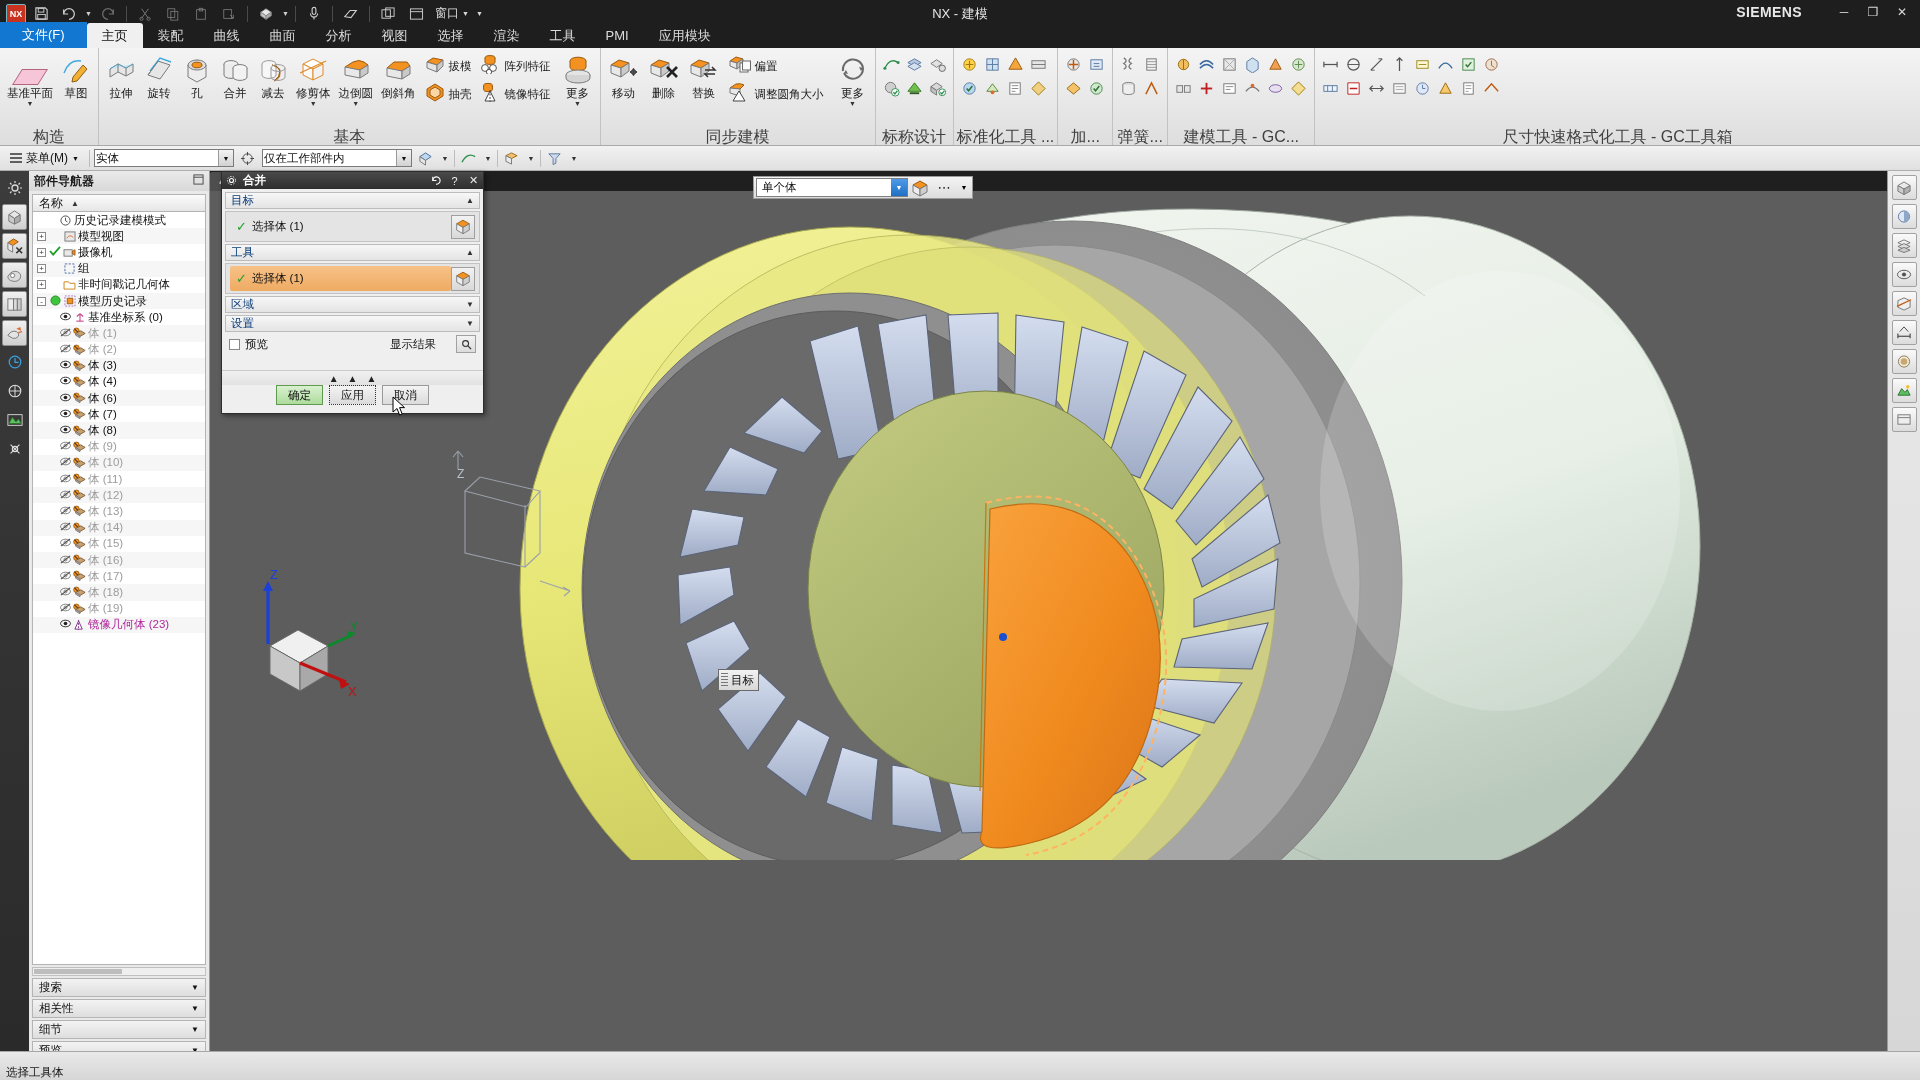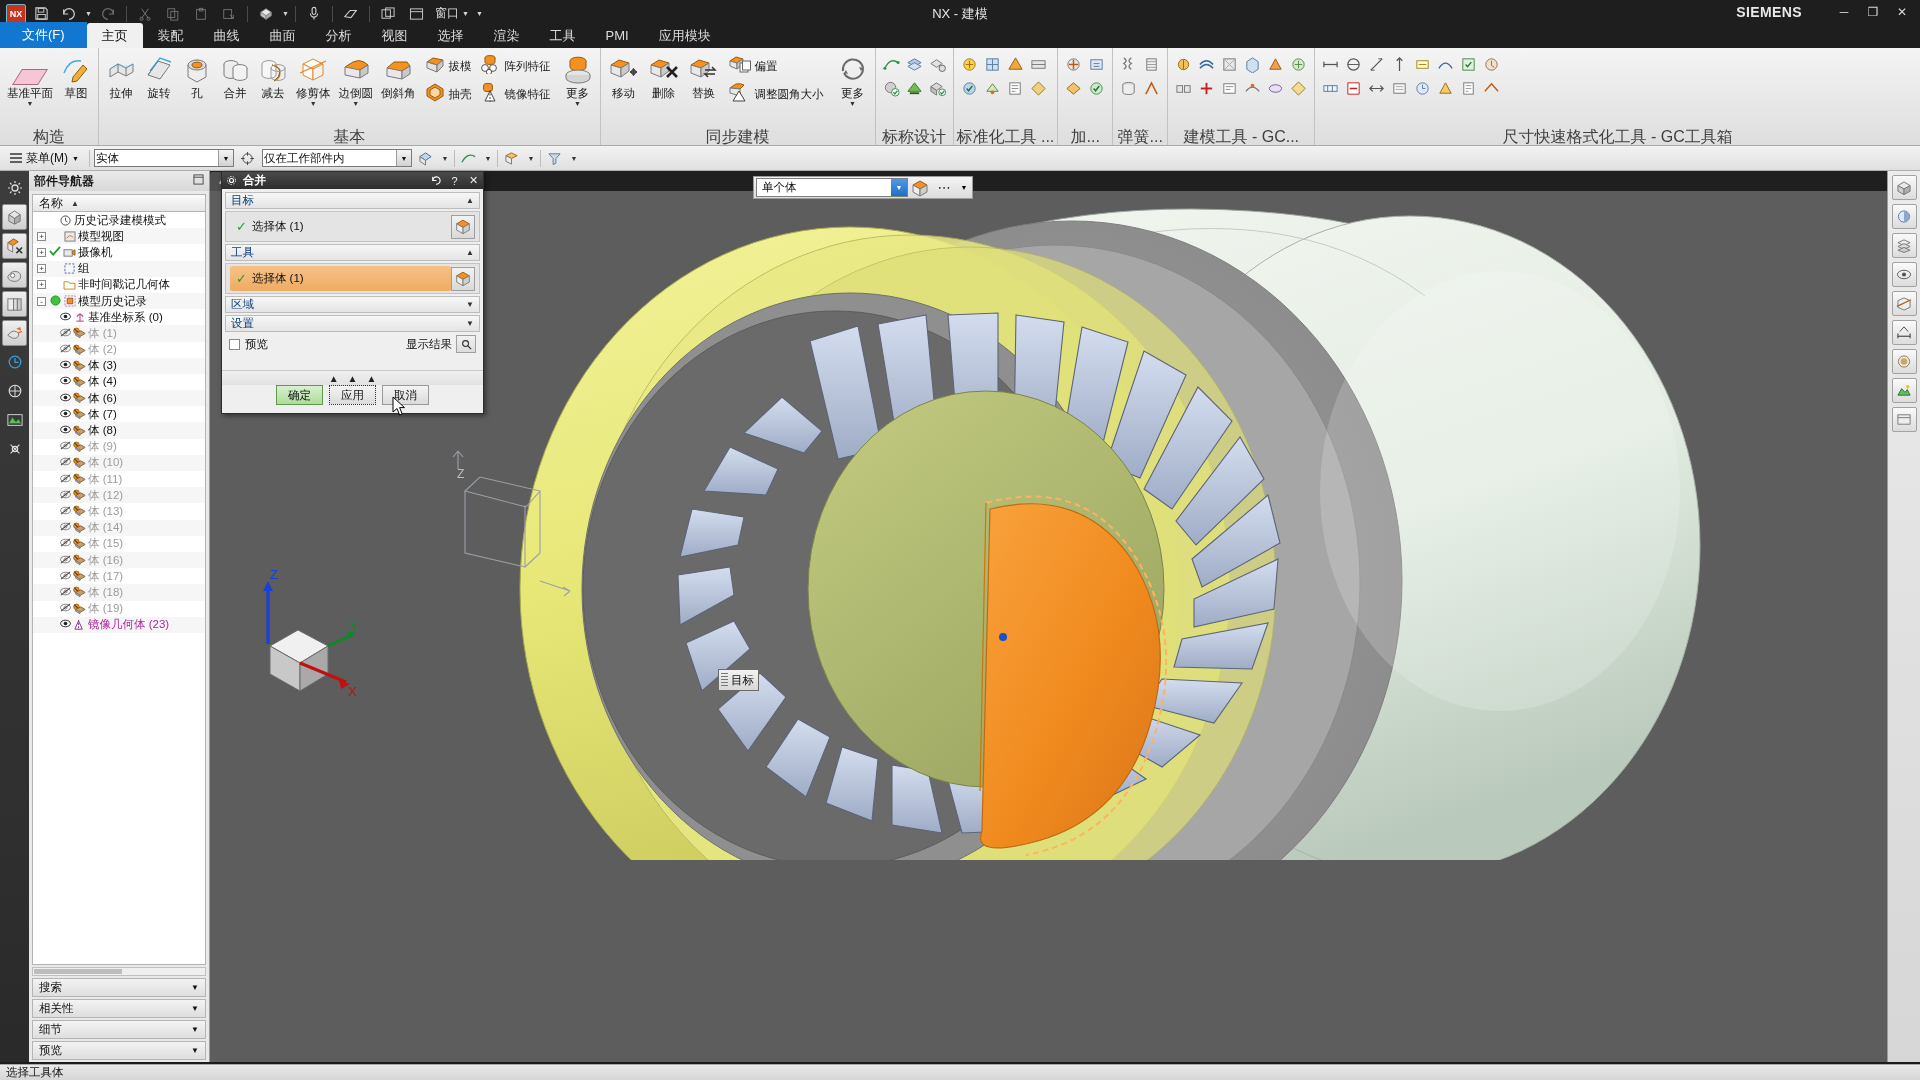--- a/index.html
+++ b/index.html
@@ -139,23 +139,23 @@
   
   #rightbar { position:absolute; right:0; top:171px; width:33px; bottom:18px;
     background:linear-gradient(#ececec,#d6d6d6); border-left:1px solid #9a9a9a;
     display:flex; flex-direction:column; align-items:center;
     padding-top:4px; gap:4px; }
   .rv-ic { width:25px; height:25px; background:linear-gradient(#fafafa,#dcdcdc);
     border:1px solid #a2a2a2; border-radius:2px; display:flex;
     align-items:center; justify-content:center; font-size:12px; color:#3a3a3a; }
 
   
-  #status { position:absolute; left:0; bottom:0; width:1920px; height:16px;
+  #status { position:absolute; left:0; bottom:0; width:1920px; height:29px;
     background:linear-gradient(#e9e9e9,#d6d6d6); border-top:1px solid #a8a8a8;
-    display:flex; align-items:center; font-size:11.5px; color:#151515; }
+    display:flex; align-items:flex-end; font-size:11.5px; color:#151515; }
   #status .left { padding-left:6px; }
   #status .mid { position:absolute; left:0; right:0; text-align:center; }
 
   
   #viewcombo { position:absolute; left:753px; top:176px; width:220px; height:23px;
     background:linear-gradient(#f4f4f4,#dcdcdc); border:1px solid #9b9b9b;
     display:flex; align-items:center; z-index:20; }
   #viewcombo .field { flex:1; height:19px; margin:1px 0 1px 2px; background:#fff;
     border:1px solid #7f7f7f; font-size:11.5px; color:#111; display:flex;
     align-items:center; padding-left:5px; position:relative; }
@@ -1732,21 +1732,21 @@
     <div class="sec">
       <span>设置</span>
       <span class="cv">▼</span>
     </div>
 
     <div class="prow">
       <span style="display:flex;align-items:center;gap:5px">
         <span class="cbox"></span>
         <span>预览</span>
       </span>
-      <span style="display:flex;align-items:center;gap:4px">
+      <span style="display:flex;align-items:center;gap:20px">
         <span>显示结果</span>
         <span class="magn">
           <svg width="11" height="11" viewBox="0 0 12 12">
               <circle cx="5" cy="5" r="3.2" fill="none" stroke="#333" stroke-width="1.2"></circle>
               <path d="M7.5 7.5 L11 11" stroke="#333" stroke-width="1.4"></path>
             </svg>
           </span>
       </span>
     </div>
   </div>

